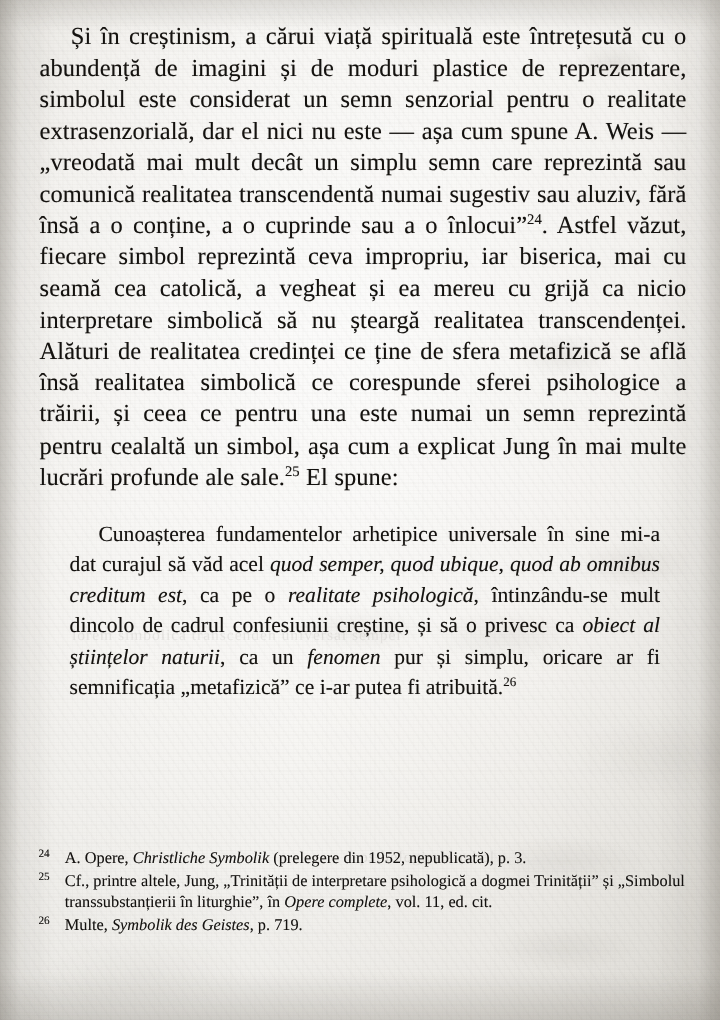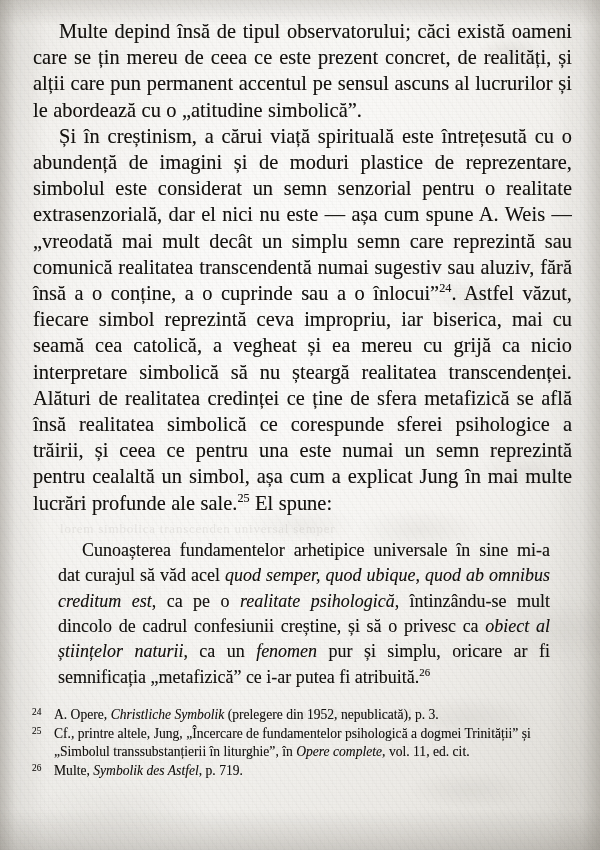--- a/index.html
+++ b/index.html
@@ -179,42 +179,41 @@
 <div class="page">
 
   <div class="grain"></div>
   <div class="blotch"></div>
 
   <div class="showthrough" style="left:300px; top:705px; width:270px;">psihologica simbol</div>
   <div class="showthrough" style="left:60px; top:520px; width:480px;">lorem simbolica transcenden universal semper</div>
 
   <div class="text-column">
 
-    <p class="body-par">Multe depind însă de tipul observatorului; căci există oameni care se țin mereu de ceea ce este prezent concret, de realități, și alții care pun permanent accentul pe sensul ascuns al lucrurilor și le abordează cu o „atitudine simbolică”.</p>
 
     <p class="body-par">
       <span>Și în creștinism, a cărui viață spirituală este întrețesută cu o abundență de imagini și de moduri plastice de reprezentare, simbolul este considerat un semn senzorial pentru o realitate extrasenzorială, dar el nici nu este — așa cum spune A. Weis — „vreodată mai mult decât un simplu semn care reprezintă sau comunică realitatea transcendentă numai sugestiv sau aluziv, fără însă a o conține, a o cuprinde sau a o înlocui”</span><sup class="fnref">24</sup><span>. Astfel văzut, fiecare simbol reprezintă ceva impropriu, iar biserica, mai cu seamă cea catolică, a vegheat și ea mereu cu grijă ca nicio interpretare simbolică să nu șteargă realitatea transcendenței. Alături de realitatea credinței ce ține de sfera metafizică se află însă realitatea simbolică ce corespunde sferei psihologice a trăirii, și ceea ce pentru una este numai un semn reprezintă pentru cealaltă un simbol, așa cum a explicat Jung în mai multe lucrări profunde ale sale.</span><sup class="fnref">25</sup><span> El spune:</span>
     </p>
 
     <div class="quote-block">
       <span>Cunoașterea fundamentelor arhetipice universale în sine mi-a dat curajul să văd acel </span><i>quod semper, quod ubique, quod ab omnibus creditum est</i><span>, ca pe o </span><i>realitate psihologică</i><span>, întinzându-se mult dincolo de cadrul confesiunii creștine, și să o privesc ca </span><i>obiect al științelor naturii</i><span>, ca un </span><i>fenomen</i><span> pur și simplu, oricare ar fi semnificația „metafizică” ce i-ar putea fi atribuită.</span><sup class="fnref">26</sup>
     </div>
 
   </div>
 
   <div class="footnotes">
 
     <p class="fn fn-1">
       <span class="marker">24</span><span>A. Opere, </span><i>Christliche Symbolik</i><span> (prelegere din 1952, nepublicată), p. 3.</span>
     </p>
 
     <p class="fn fn-2">
-      <span class="marker">25</span><span>Cf., printre altele, Jung, „Încercare de fundamentelor psihologică a dogmei Trinității” și „Simbolul transsubstanțierii în liturghie”, în </span><i>Opere complete</i><span>, vol. 11, ed. cit.</span>
+      <span class="marker">25</span><span>Cf., printre altele, Jung, „Trinității de interpretare psihologică a dogmei Trinității” și „Simbolul transsubstanțierii în liturghie”, în </span><i>Opere complete</i><span>, vol. 11, ed. cit.</span>
     </p>
 
     <p class="fn fn-3">
-      <span class="marker">26</span><span>Multe, </span><i>Symbolik des Astfel</i><span>, p. 719.</span>
+      <span class="marker">26</span><span>Multe, </span><i>Symbolik des Geistes</i><span>, p. 719.</span>
     </p>
 
   </div>
 
   <div class="edge-shade"></div>
 </div>
 
 </body></html>

